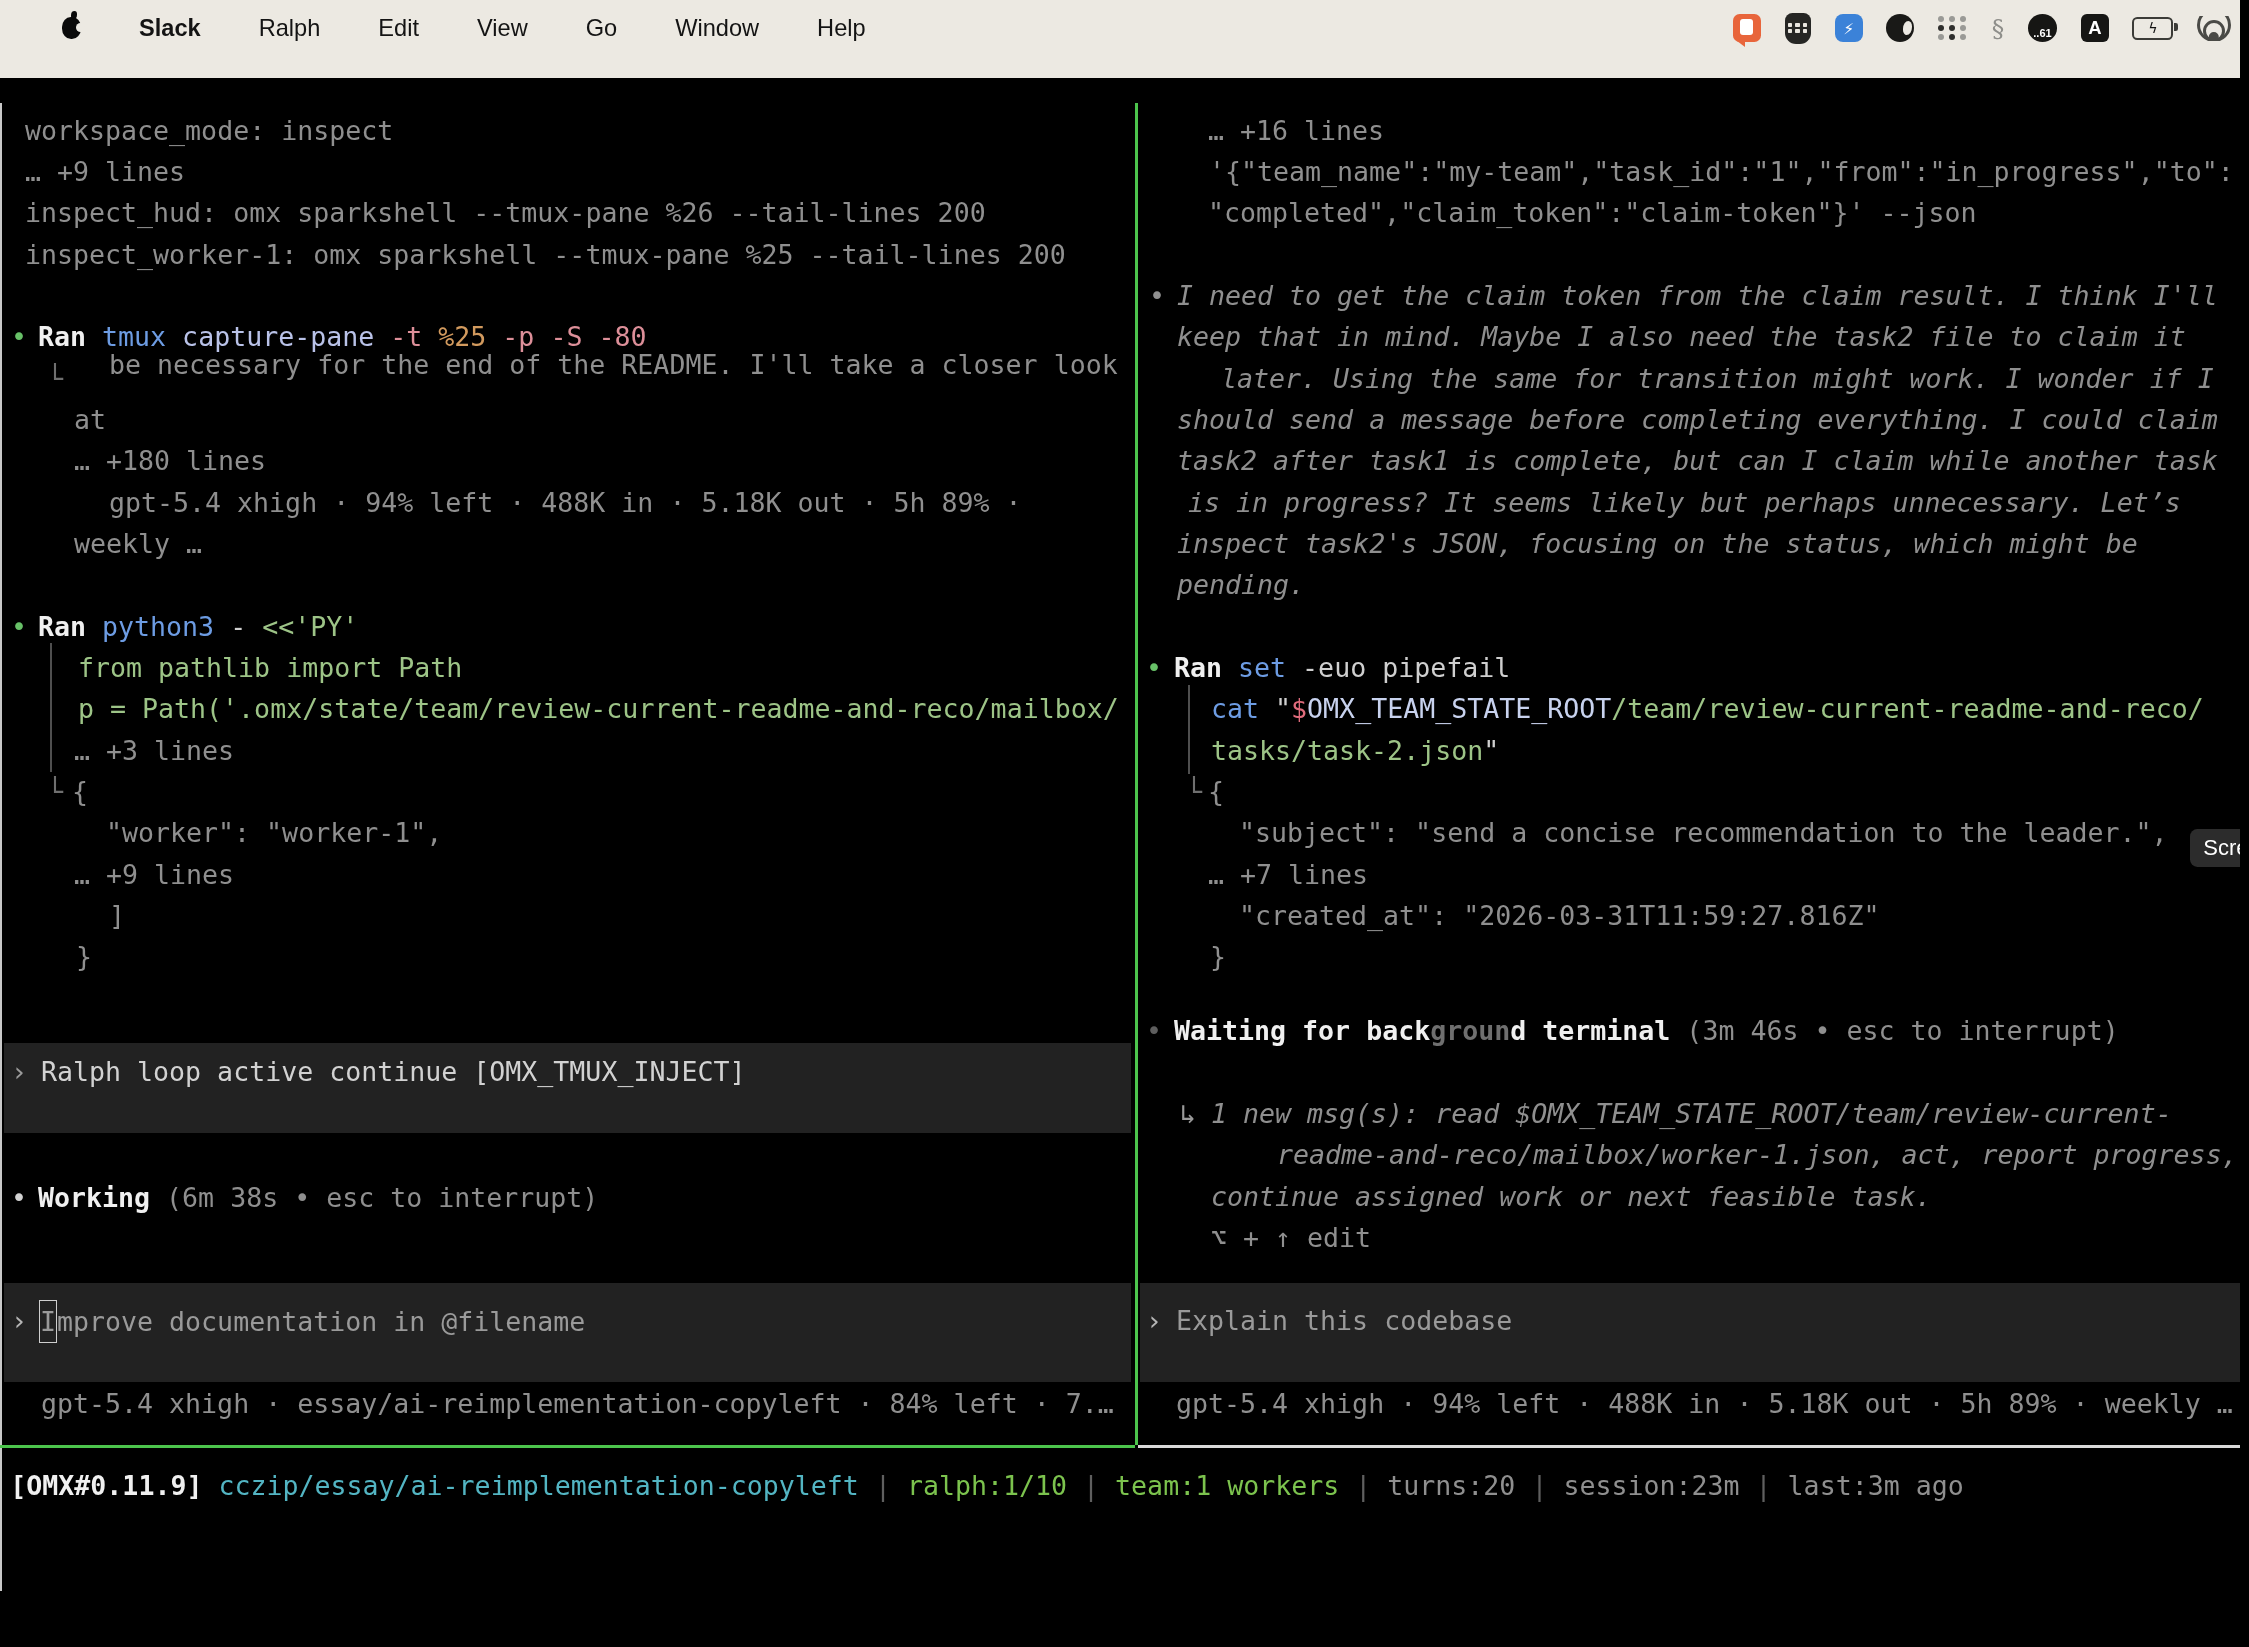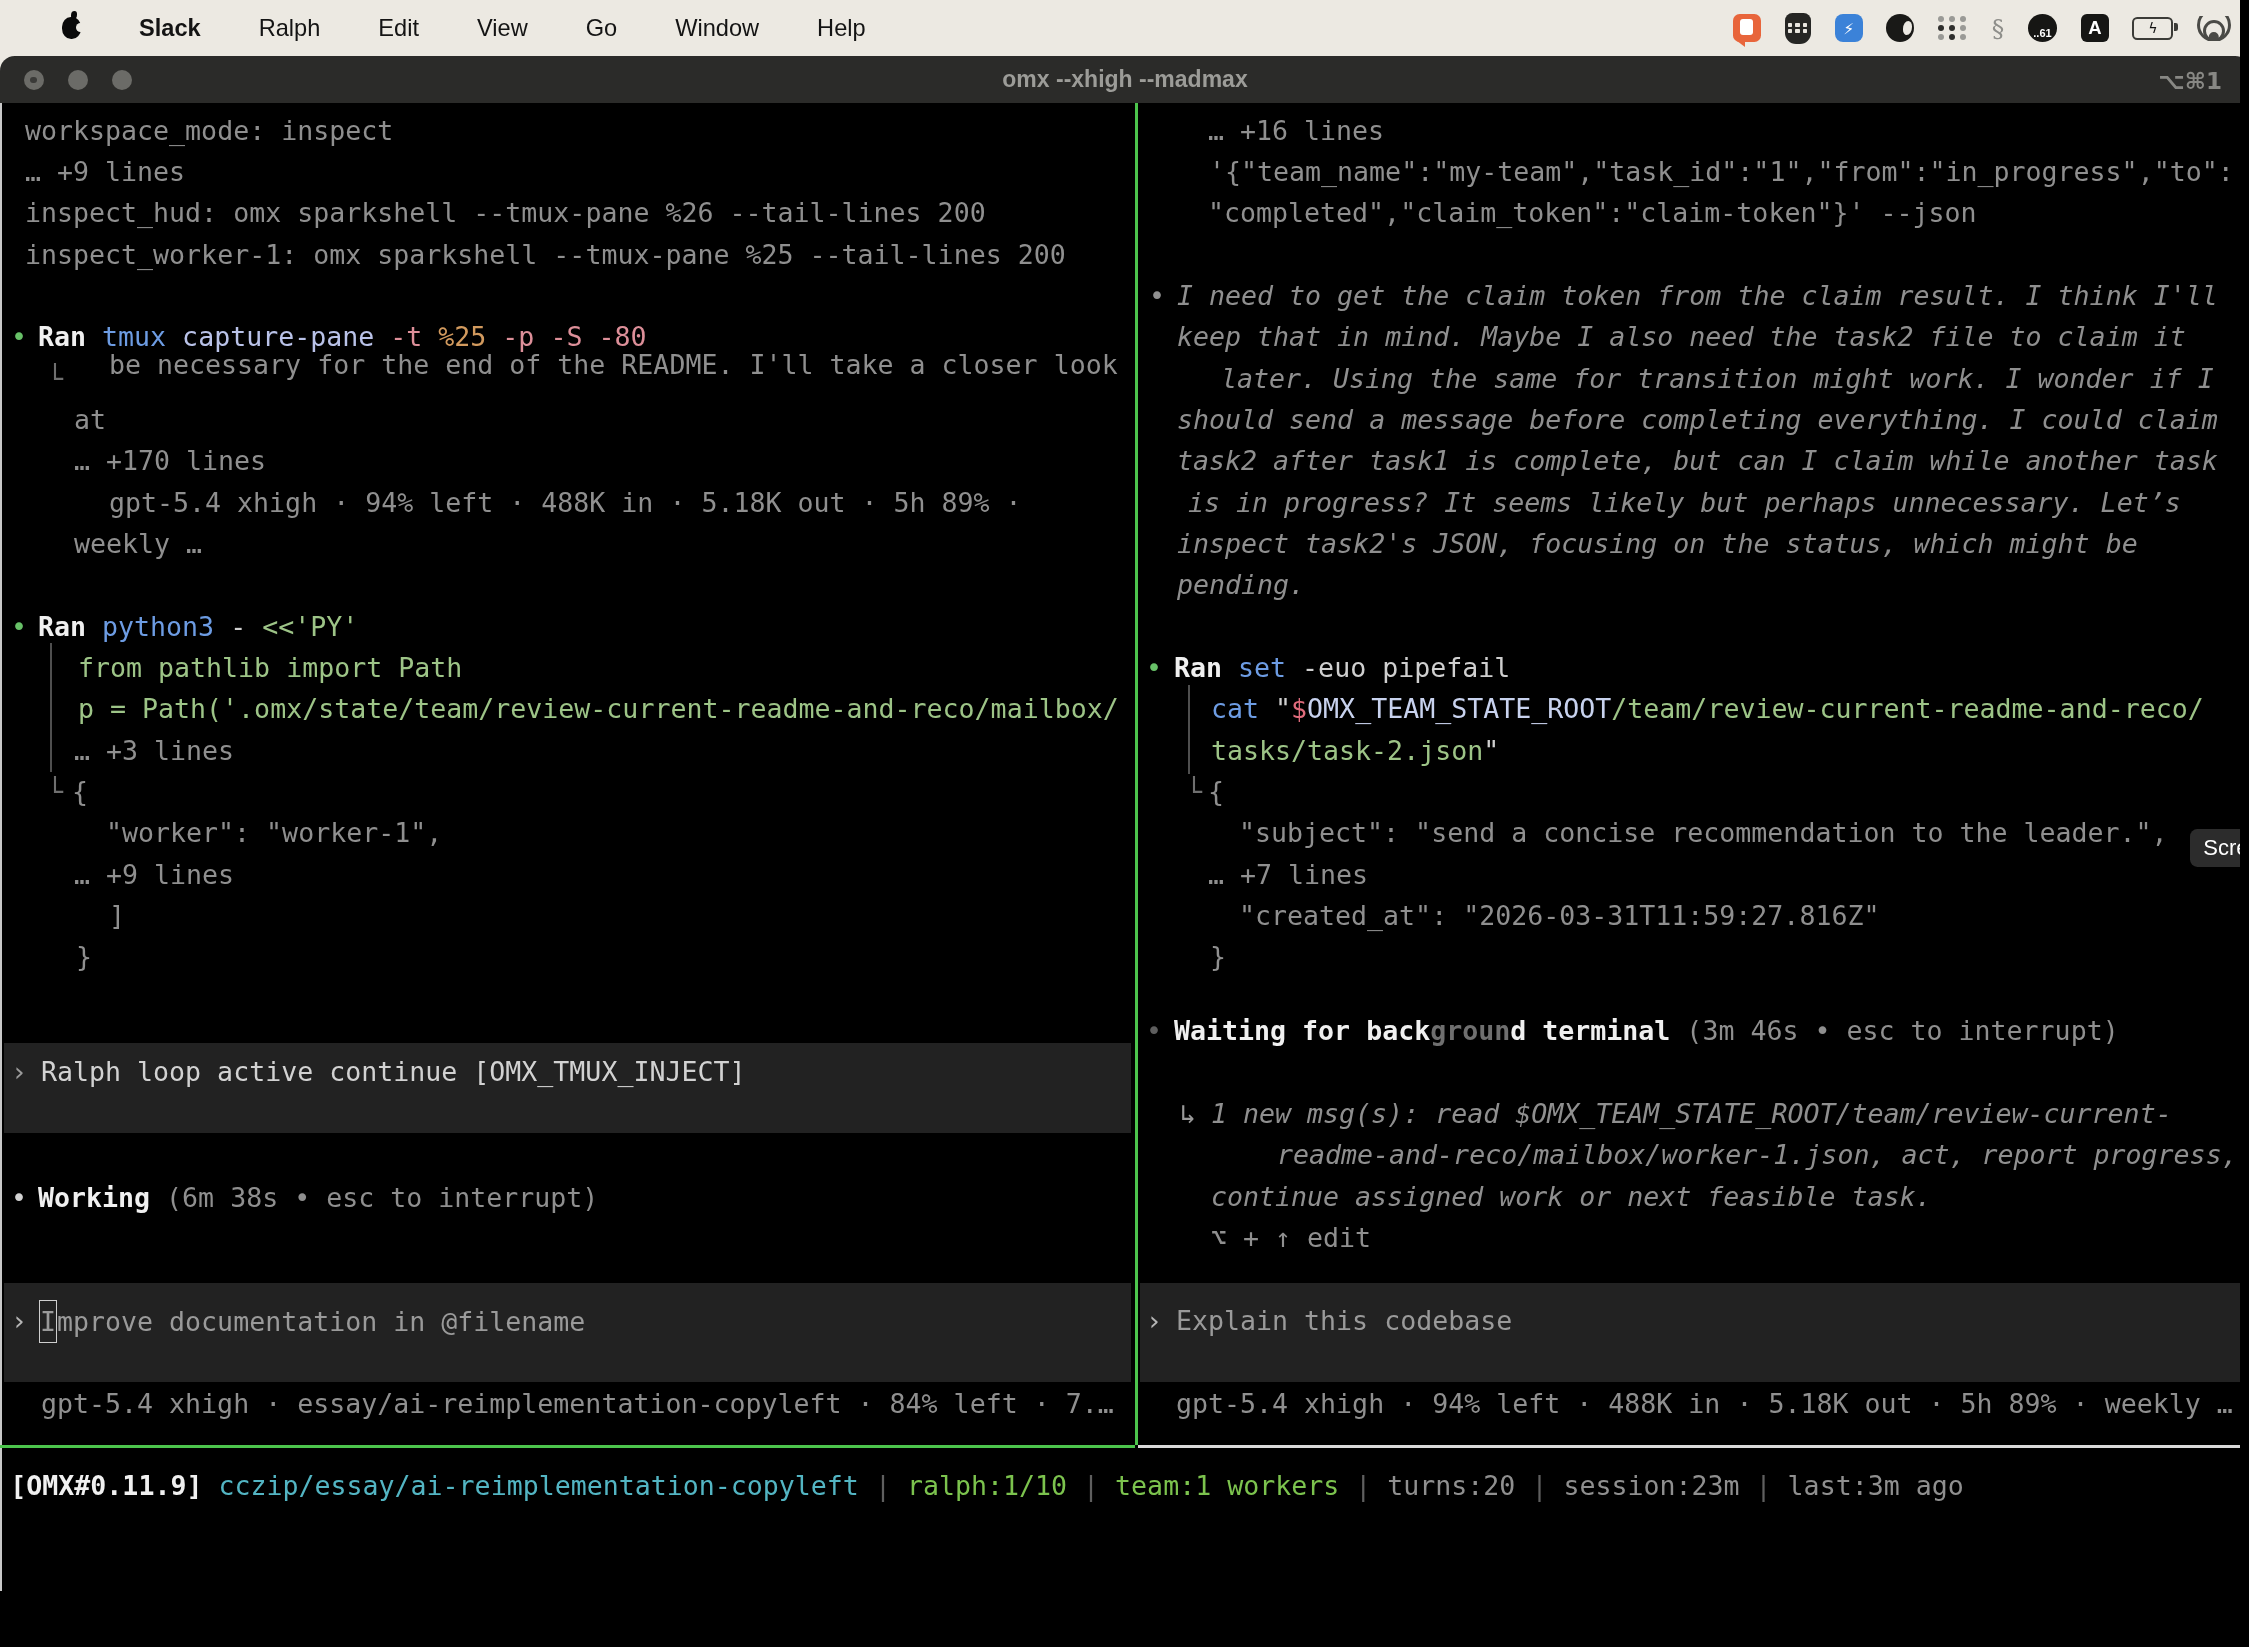--- a/index.html
+++ b/index.html
@@ -120,47 +120,40 @@
       <span class="mi i-batt">ϟ</span>
       <span class="mi i-wifi">
           <b></b>
           <b></b>
           <b></b>
         </span>
     </div>
   </div>
 
   <div class="corner-bed"></div>
-  <div class="titlebar">
-    <span class="tl t1"></span>
-    <span class="tl t2"></span>
-    <span class="tl t3"></span>
-    <div class="wtitle">omx --xhigh --madmax</div>
-    <div class="wshort">⌥⌘1</div>
-  </div>
 
   <div class="term">
 
     <div class="panel" style="left:4.4px;top:940px;width:1127px;height:90px;"></div>
     <div class="panel" style="left:4.4px;top:1180px;width:1127px;height:99px;"></div>
     <div class="panel" style="left:1140px;top:1180px;width:1110px;height:99px;"></div>
 
     <div>
       <div class="ln" style="left:25px;top:6.6px;">workspace_mode: inspect</div>
       <div class="ln" style="left:25px;top:48px;">… +9 lines</div>
       <div class="ln" style="left:25px;top:89px;">inspect_hud: omx sparkshell --tmux-pane %26 --tail-lines 200</div>
       <div class="ln" style="left:25px;top:131px;">inspect_worker-1: omx sparkshell --tmux-pane %25 --tail-lines 200</div>
 
       <div class="ln gb" style="left:11px;top:213px;">•</div>
       <div class="ln" style="left:38px;top:213px;"><span class="whB">Ran</span><span class="bl"> tmux</span><span class="lv"> capture-pane</span><span class="pk"> -t</span><span class="or"> %25</span><span class="pk"> -p</span><span class="pk"> -S</span><span class="pk"> -80</span></div>
 
       <div class="ln dm" style="left:47px;top:255px;">└</div>
       <div class="ln" style="left:109px;top:241px;">be necessary for the end of the README. I'll take a closer look</div>
       <div class="ln" style="left:74px;top:296px;">at</div>
-      <div class="ln" style="left:74px;top:337px;">… +170 lines</div>
+      <div class="ln" style="left:74px;top:337px;">… +180 lines</div>
       <div class="ln" style="left:109px;top:379px;">gpt-5.4 xhigh · 94% left · 488K in · 5.18K out · 5h 89% ·</div>
       <div class="ln" style="left:74px;top:420px;">weekly …</div>
 
       <div class="ln gb" style="left:11px;top:503px;">•</div>
       <div class="ln" style="left:38px;top:503px;"><span class="whB">Ran</span><span class="bl"> python3</span><span class="whg"> -</span><span class="gr"> &lt;&lt;'PY'</span></div>
 
       <div class="vline" style="left:50px;top:540px;height:129px;"></div>
       <div class="ln gr" style="left:78px;top:544px;">from pathlib import Path</div>
       <div class="ln gr" style="left:78px;top:585px;">p = Path('.omx/state/team/review-current-readme-and-reco/mailbox/</div>
       <div class="ln" style="left:74px;top:627px;">… +3 lines</div>

